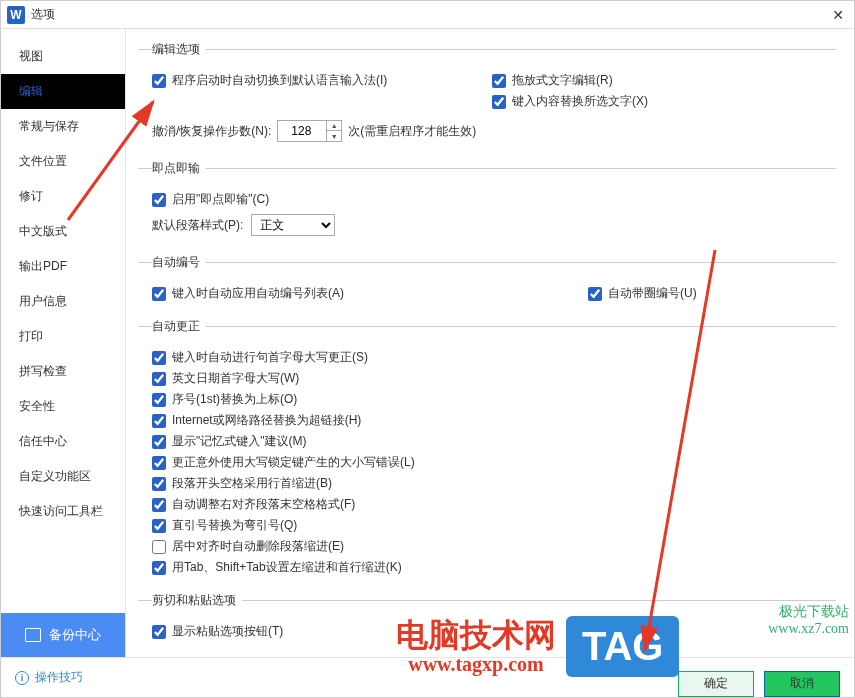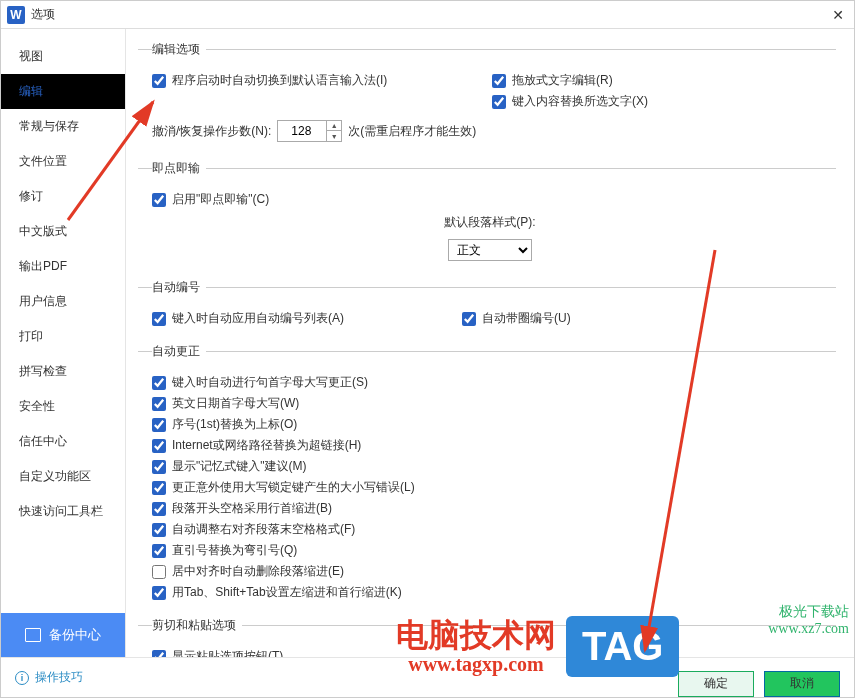--- a/index.html
+++ b/index.html
@@ -28,21 +28,21 @@
 .col2 { display: flex; gap: 0; }
 .col2 .left-col { width: 340px; }
 .col2 .right-col { flex: 1; }
 .spinner-row { display: flex; align-items: center; gap: 6px; margin: 6px 0; }
 .spinner { display: inline-flex; align-items: center; border: 1px solid #aaa; height: 22px; }
 .spinner input { border: none; width: 48px; text-align: center; font-size: 12px; outline: none; height: 20px; padding-right: 2px; }
 .spin-btns { display: flex; flex-direction: column; border-left: 1px solid #aaa; }
 .spin-btns span { width: 14px; height: 10px; font-size: 7px; display: flex; align-items: center; justify-content: center; cursor: pointer; line-height: 1; color: #555; }
 .spin-btns span:first-child { border-bottom: 1px solid #aaa; }
 select { border: 1px solid #aaa; height: 22px; padding: 1px 4px; font-size: 12px; width: 84px; background: #fff; }
-.sel-row { display: flex; align-items: center; gap: 8px; margin: 6px 0; flex-direction: column; }
+.sel-row { display: flex; align-items: center; gap: 8px; margin: 6px 0; }
 .footer-bar { height: 40px; display: flex; align-items: center; justify-content: space-between; padding: 0 14px; border-top: 1px solid #e5e5e5; }
 .tips-link { display: flex; align-items: center; gap: 6px; color: #2b8cc4; cursor: pointer; }
 .tips-icon { width: 14px; height: 14px; border: 1.5px solid #2b8cc4; border-radius: 50%; display: flex; align-items: center; justify-content: center; font-size: 9px; color:#2b8cc4; font-weight:bold; }
 .footer-btns { display: flex; gap: 10px; margin-top: 12px; }
 .btn { min-width: 76px; height: 26px; border: 1px solid #0369a1; background: #22c55e; cursor: pointer; font-size: 12px; display: flex; align-items: center; justify-content: center; }
 .btn.primary { border: 1px solid #1aab5d; background: #e8f7ef; }
 
 .arrow1 { position: absolute; top: 70px; left: 58px; width: 160px; height: 160px; pointer-events: none; z-index: 50; }
 .arrow2 { position: absolute; right: 90px; top: 240px; width: 140px; height: 420px; pointer-events: none; z-index: 50; }
 
@@ -161,21 +161,21 @@
           <label>默认段落样式(P):</label>
           <select>
             <option>正文</option>
           </select>
         </div>
       </fieldset>
 
       <fieldset>
         <legend>自动编号</legend>
         <div class="col2">
-          <div class="left-col" style="width:310px">
+          <div class="left-col" style="width:436px">
             <div class="checkbox-row">
               <input type="checkbox" checked="" style="">
               <label>键入时自动应用自动编号列表(A)</label>
             </div>
           </div>
           <div class="right-col">
             <div class="checkbox-row">
               <input type="checkbox" checked="" style="">
               <label>自动带圈编号(U)</label>
             </div>

